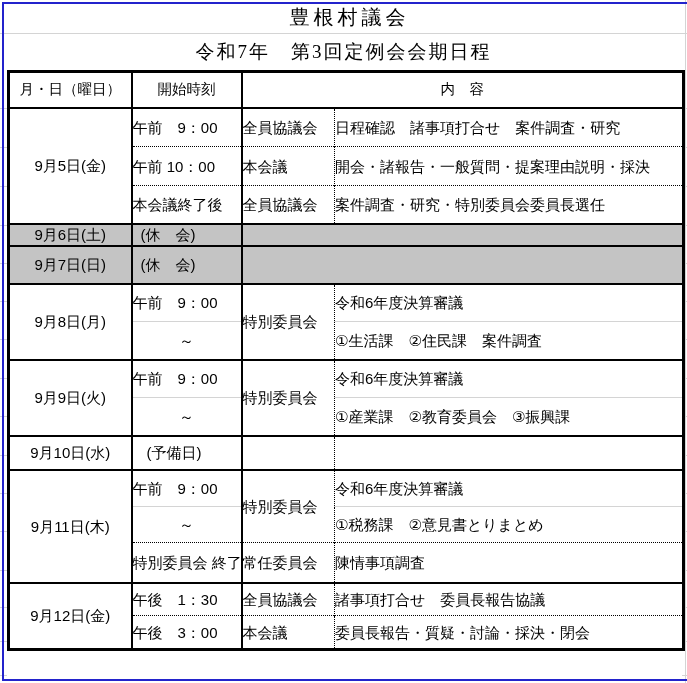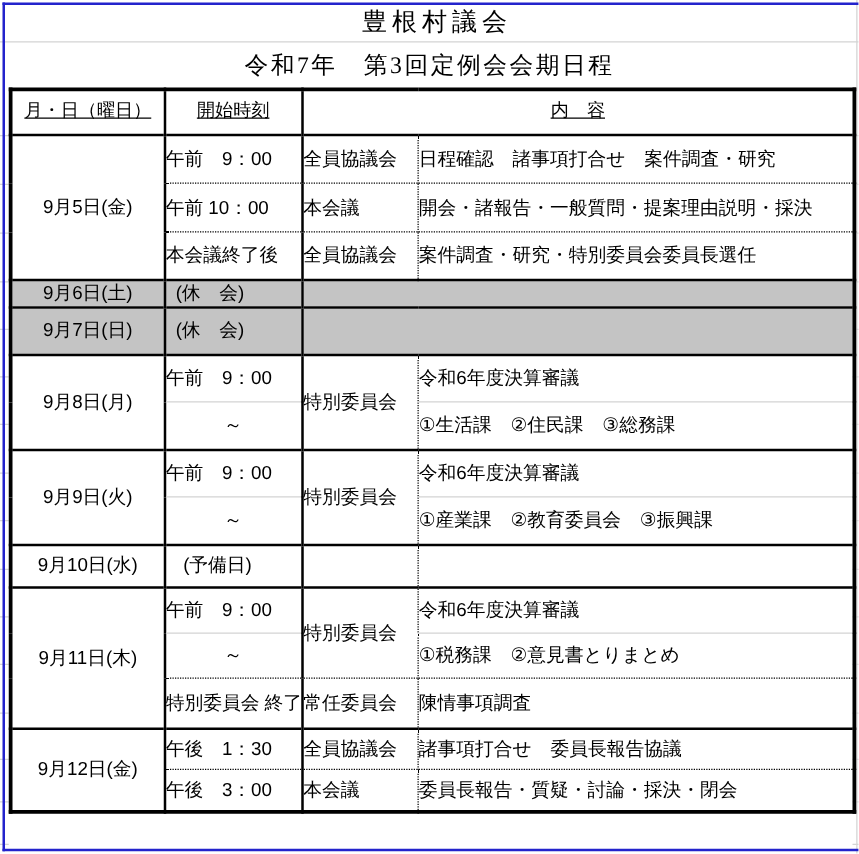--- a/index.html
+++ b/index.html
@@ -44,21 +44,21 @@
   tr.shaded > td{background:var(--shaded,#c4c4c4);}  
 
   td.date{text-align:center;font-size:14.5px;}
   td.time{padding-left:3px;}
   td.time.p8{padding-left:8px;}
   td.time.p14{padding-left:14px;}
   td.type{padding-left:3px;}
   td.detail{padding-left:5px;}
   td.ctr{text-align:center;padding-left:0;}
   td.two{white-space:pre-line;line-height:19px;}
-  tr.hdr > td{text-align:center;font-size:14.5px;padding:0;text-decoration:underline;}
+  tr.hdr > td{text-align:center;font-size:14.5px;padding:0;}
 
   
   .pb{position:absolute;background:var(--pb,#2323cc);z-index:3;}
   .pb.left{left:2px;top:2px;width:2px;height:679px;}
   .pb.top{left:2px;top:2px;width:685px;height:2px;}
   .pb.bottom{left:2px;top:679px;width:685px;height:2px;}
 </style>
 </head>
 <body>
 
@@ -150,21 +150,21 @@
     </tr>
 
     <tr class="gs" style="height:38px">
       <td class="date" rowspan="2">9月8日(月)</td>
       <td class="time bl fb">午前　9：00</td>
       <td class="type bl" rowspan="2">特別委員会</td>
       <td class="detail bd fb">令和6年度決算審議</td>
     </tr>
     <tr style="height:38px">
       <td class="time bl ctr">～</td>
-      <td class="detail bd">①生活課　②住民課　③総務課</td>
+      <td class="detail bd">①生活課　②住民課　案件調査</td>
     </tr>
 
     <tr class="gs" style="height:38px">
       <td class="date" rowspan="2">9月9日(火)</td>
       <td class="time bl fb">午前　9：00</td>
       <td class="type bl" rowspan="2">特別委員会</td>
       <td class="detail bd fb">令和6年度決算審議</td>
     </tr>
     <tr style="height:38px">
       <td class="time bl ctr">～</td>

